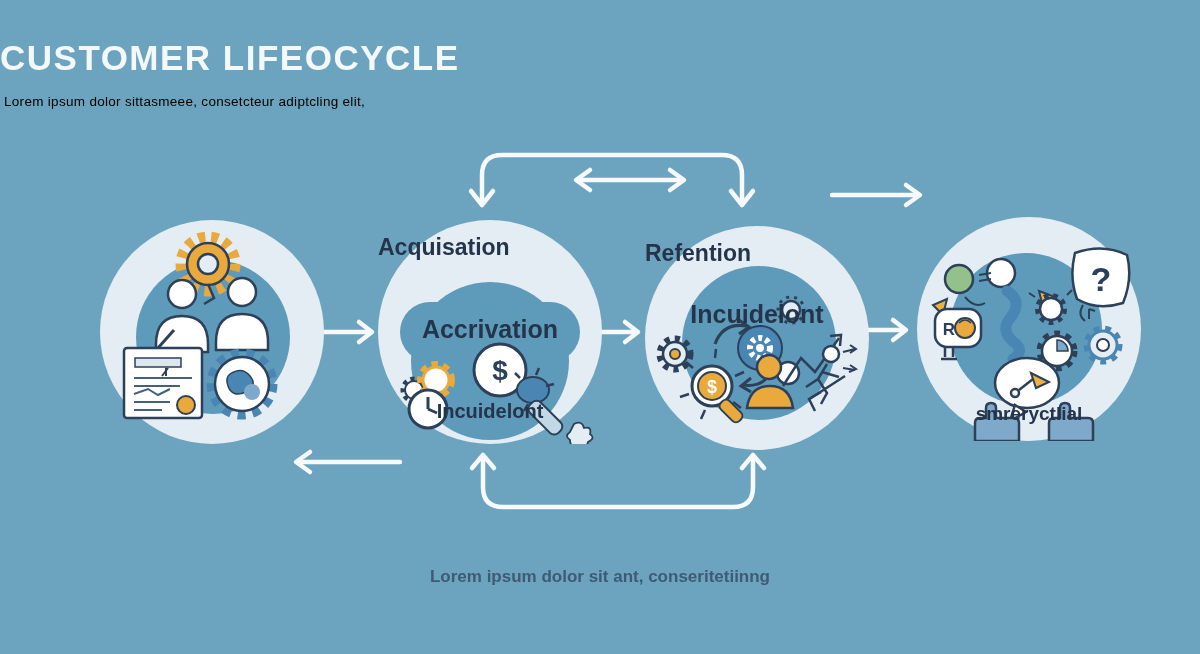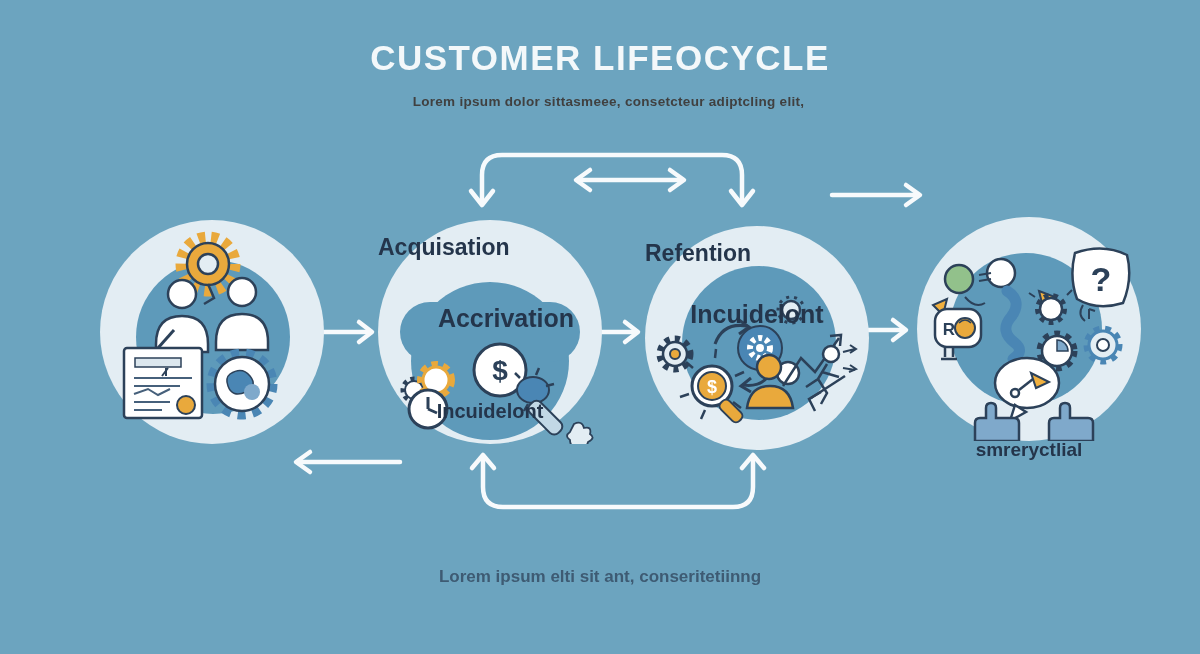--- a/index.html
+++ b/index.html
@@ -12,42 +12,42 @@
     --accent-blue:#4A86B4;
     --accent-green:#92C18B;
     --outline-dark:#2C4159;
     --caption-text:#3E5B73;
   }
   html,body{margin:0;padding:0;}
   body{font-family:"Liberation Sans","DejaVu Sans",sans-serif;background:#4d7d96;}
   .canvas{position:relative;width:1200px;height:654px;background:var(--background);overflow:hidden;}
   .arrows{position:absolute;left:0;top:0;z-index:1;}
   .arrows path{stroke:var(--arrow);stroke-width:4.5;fill:none;stroke-linecap:round;stroke-linejoin:round;}
-  .hdr{position:absolute;left:0;top:38px;width:100%;text-align:center;z-index:3;}
+  .hdr{position:absolute;left:0;top:38px;width:100%;text-align:left;z-index:3;}
   .title{margin:0;font-size:35px;font-weight:700;letter-spacing:1.5px;color:#F3F8FA;}
-  .subtitle{margin:14px 0 0 17px;font-size:13.5px;font-weight:700;letter-spacing:.3px;color:#404040;line-height:1.55;}
+  .subtitle{margin:14px 0 0 4px;font-size:13.5px;font-weight:400;letter-spacing:.3px;color:#000000;line-height:1.55;}
   .circle{position:absolute;width:224px;height:224px;border-radius:50%;background:var(--ring);z-index:2;}
   .c1{left:100px;top:220px;}
   .c2{left:378px;top:220px;}
   .c3{left:645px;top:226px;}
   .c4{left:917px;top:217px;}
   .inner{position:absolute;border-radius:50%;background:var(--inner-circle);}
   .c1 .inner{left:36px;top:40px;width:154px;height:154px;}
   .c3 .inner{left:37px;top:40px;width:154px;height:154px;}
   .c4 .inner{left:33px;top:36px;width:152px;height:152px;}
   .c2 .inner-blob{position:absolute;left:33px;top:62px;width:158px;height:158px;border-radius:50%;background:var(--inner-circle);}
   .c2 .inner-band{position:absolute;left:22px;top:82px;width:180px;height:60px;border-radius:30px;background:var(--inner-circle);}
   .top-label{position:absolute;left:0;top:14px;width:100%;text-align:left;font-size:23px;font-weight:700;color:var(--label-dark);z-index:4;}
   .center-label{position:absolute;left:0;width:100%;text-align:center;font-size:25px;font-weight:700;color:var(--label-dark);z-index:4;}
-  .c2 .center-label{top:84px;padding-left:16px;}
+  .c2 .center-label{top:95px;}
   .c3 .center-label{top:74px;}
   .bottom-label{position:absolute;left:0;width:100%;text-align:center;font-size:20px;font-weight:700;color:var(--label-dark);z-index:4;}
   .c2 .bottom-label{top:180px;}
   .c3 .bottom-label{top:188px;}
-  .c4 .bottom-label{top:186px;font-weight:600;font-size:19px;margin-top:36px;}
+  .c4 .bottom-label{top:186px;font-weight:600;font-size:19px;}
   .icons{position:absolute;left:0;top:0;width:224px;height:224px;z-index:3;}
   .caption{position:absolute;left:0;top:563px;width:100%;text-align:center;font-size:17px;font-weight:600;color:var(--caption-text);line-height:1.6;z-index:3;}
 </style>
 </head>
 <body>
 
 <div class="canvas">
 
   <svg class="arrows" width="1200" height="654" viewBox="0 0 1200 654">
     <g>
@@ -249,16 +249,16 @@
       </g>
       <g>
         <path d="M58 224 l0 -18 q0 -5 5 -5 l6 0 l0 -10 q0 -5 5 -5 q5 0 5 5 l0 10 l18 0 q5 0 5 5 l0 18 z" fill="#7FA9CB" stroke="#2C4159" stroke-width="2.5"></path>
         <path d="M132 224 l0 -18 q0 -5 5 -5 l6 0 l0 -10 q0 -5 5 -5 q5 0 5 5 l0 10 l18 0 q5 0 5 5 l0 18 z" fill="#7FA9CB" stroke="#2C4159" stroke-width="2.5"></path>
       </g>
     </svg>
     <div class="bottom-label">smreryctlial</div>
   </div>
 
   <div class="caption">
-    <span>Lorem ipsum elti sit ant, conseritetiinng</span><br>
+    <span>Lorem ipsum dolor sit ant, conseritetiinng</span><br>
   </div>
 
 </div>
 
 </body></html>

